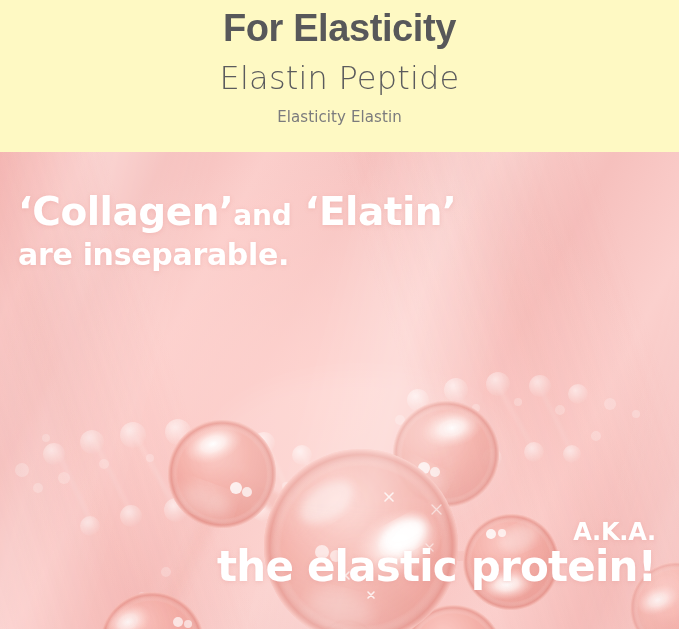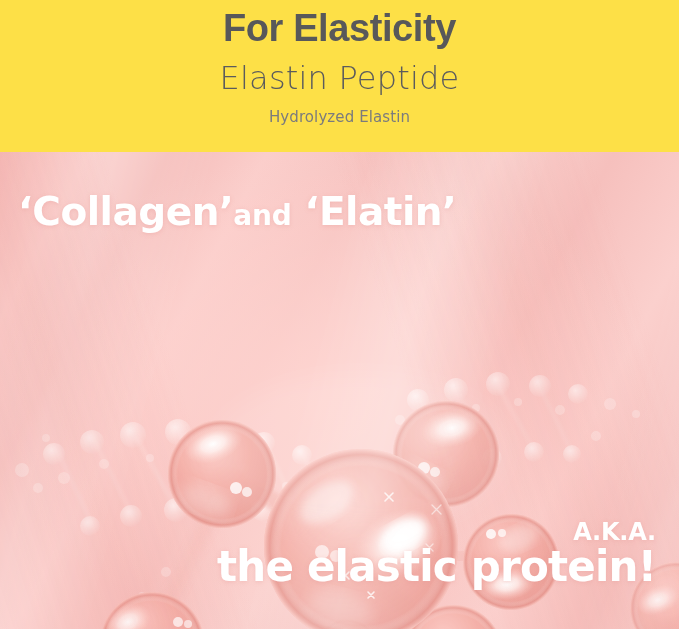--- a/index.html
+++ b/index.html
@@ -14,21 +14,21 @@
     overflow: hidden;
     position: relative;
   }
 
   
   #header {
     position: absolute;
     left: 0; top: 0;
     width: 679px;
     height: 152px;
-    background: #fde047;
+    background: #fef9c3;
     text-align: center;
   }
   #title-main {
     margin: 0;
     padding-top: 5px;
     font-size: 38px;
     font-weight: bold;
     letter-spacing: -0.4px;
     color: #58585a;
     line-height: 46px;
@@ -142,21 +142,21 @@
     font-size: 42px;
     letter-spacing: -0.8px;
   }
 </style>
 </head>
 <body>
 
 <div id="header">
   <div id="title-main">For Elasticity</div>
   <div id="title-sub">Elastin Peptide</div>
-  <div id="title-tertiary">Hydrolyzed Elastin</div>
+  <div id="title-tertiary">Elasticity Elastin</div>
 </div>
 
 <div id="panel">
 
   <div id="panel-bg"></div>
 
   <svg id="art" viewBox="0 0 679 477">
     <defs>
 
       <radialGradient id="sphGrad" cx="40%" cy="30%" r="78%">
@@ -384,17 +384,18 @@
     <ellipse cx="360" cy="300" rx="150" ry="80" fill="#ffffff" opacity=".10" filter="url(#blur12)"></ellipse>
   </svg>
 
   <div id="panel-sheen"></div>
   <div id="panel-sheen2"></div>
 
   <div class="ptext" id="t-collagen-line">
     <span>‘Collagen’</span><span class="small">and</span> <span>‘Elatin’</span>
   </div>
 
+  <div class="ptext" id="t-inseparable">are inseparable.</div>
 
   <div class="ptext" id="t-aka">A.K.A.</div>
 
   <div class="ptext" id="t-protein">the elastic protein!</div>
 </div>
 
 </body></html>

